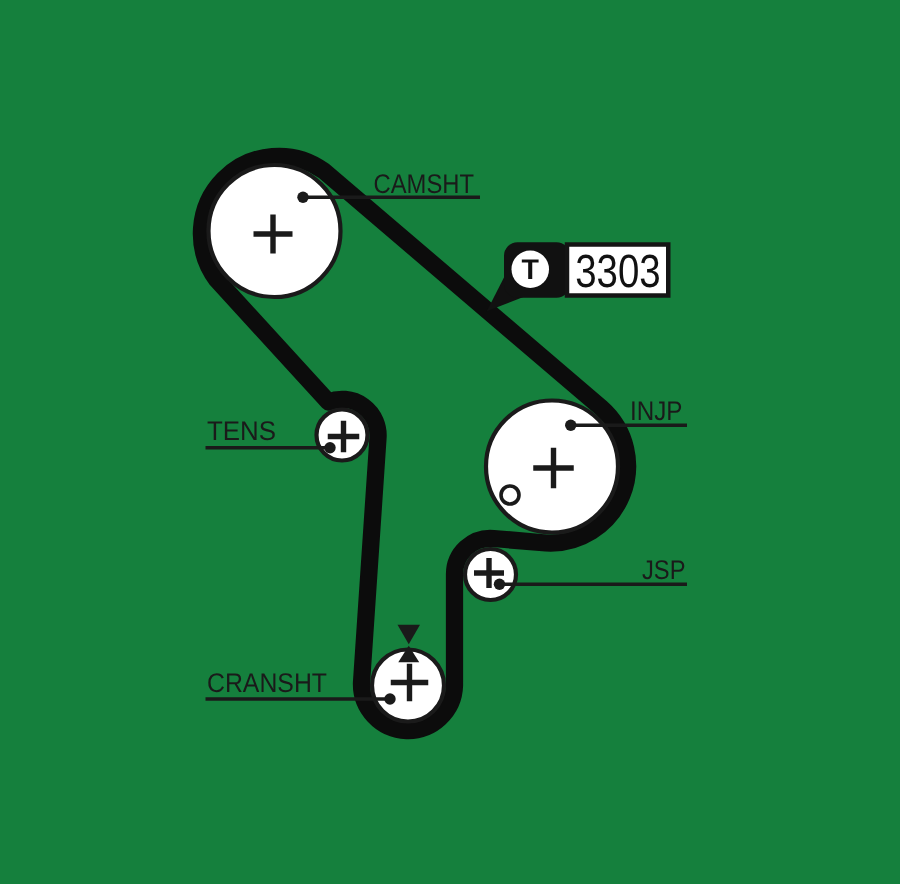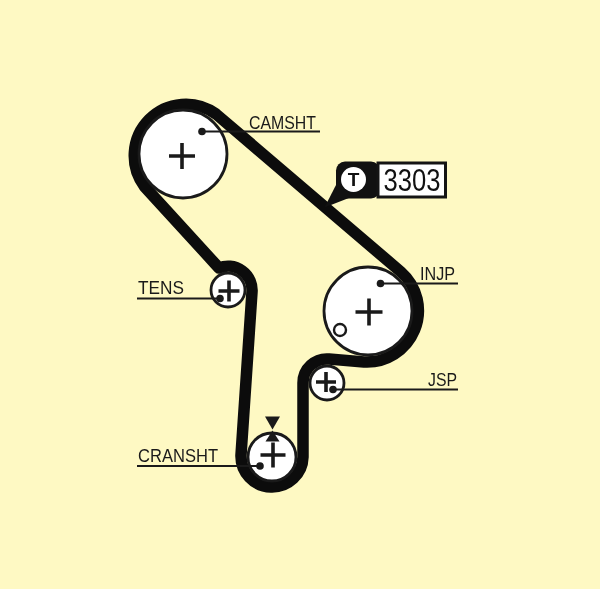--- a/index.html
+++ b/index.html
@@ -1,16 +1,16 @@
 <!DOCTYPE html>
 <html><head>
 <meta charset="utf-8">
 <style>
   html,body{margin:0;padding:0;background:#fff;}
-  .stage{position:relative;width:600px;height:589px;background:#fef9c3;overflow:hidden;
+  .stage{position:relative;width:600px;height:589px;background:#15803d;overflow:hidden;
          font-family:"Liberation Sans",sans-serif;}
   svg{display:block;}
   .lbl{font-family:"Liberation Sans",sans-serif;font-size:18px;fill:#1a1a1a;}
   .badge-num{font-family:"Liberation Sans",sans-serif;font-size:31px;fill:#111;}
   .badge-t{font-family:"Liberation Sans",sans-serif;font-size:19px;font-weight:bold;fill:#111;}
   .pulley{fill:#ffffff;stroke:#1a1a1a;stroke-width:2.8;}
   .leader{stroke:#1a1a1a;stroke-width:2.2;}
   .dot{fill:#1a1a1a;}
   .plus{stroke:#1a1a1a;stroke-width:3.6;fill:none;}
   .mark{fill:#1a1a1a;}

